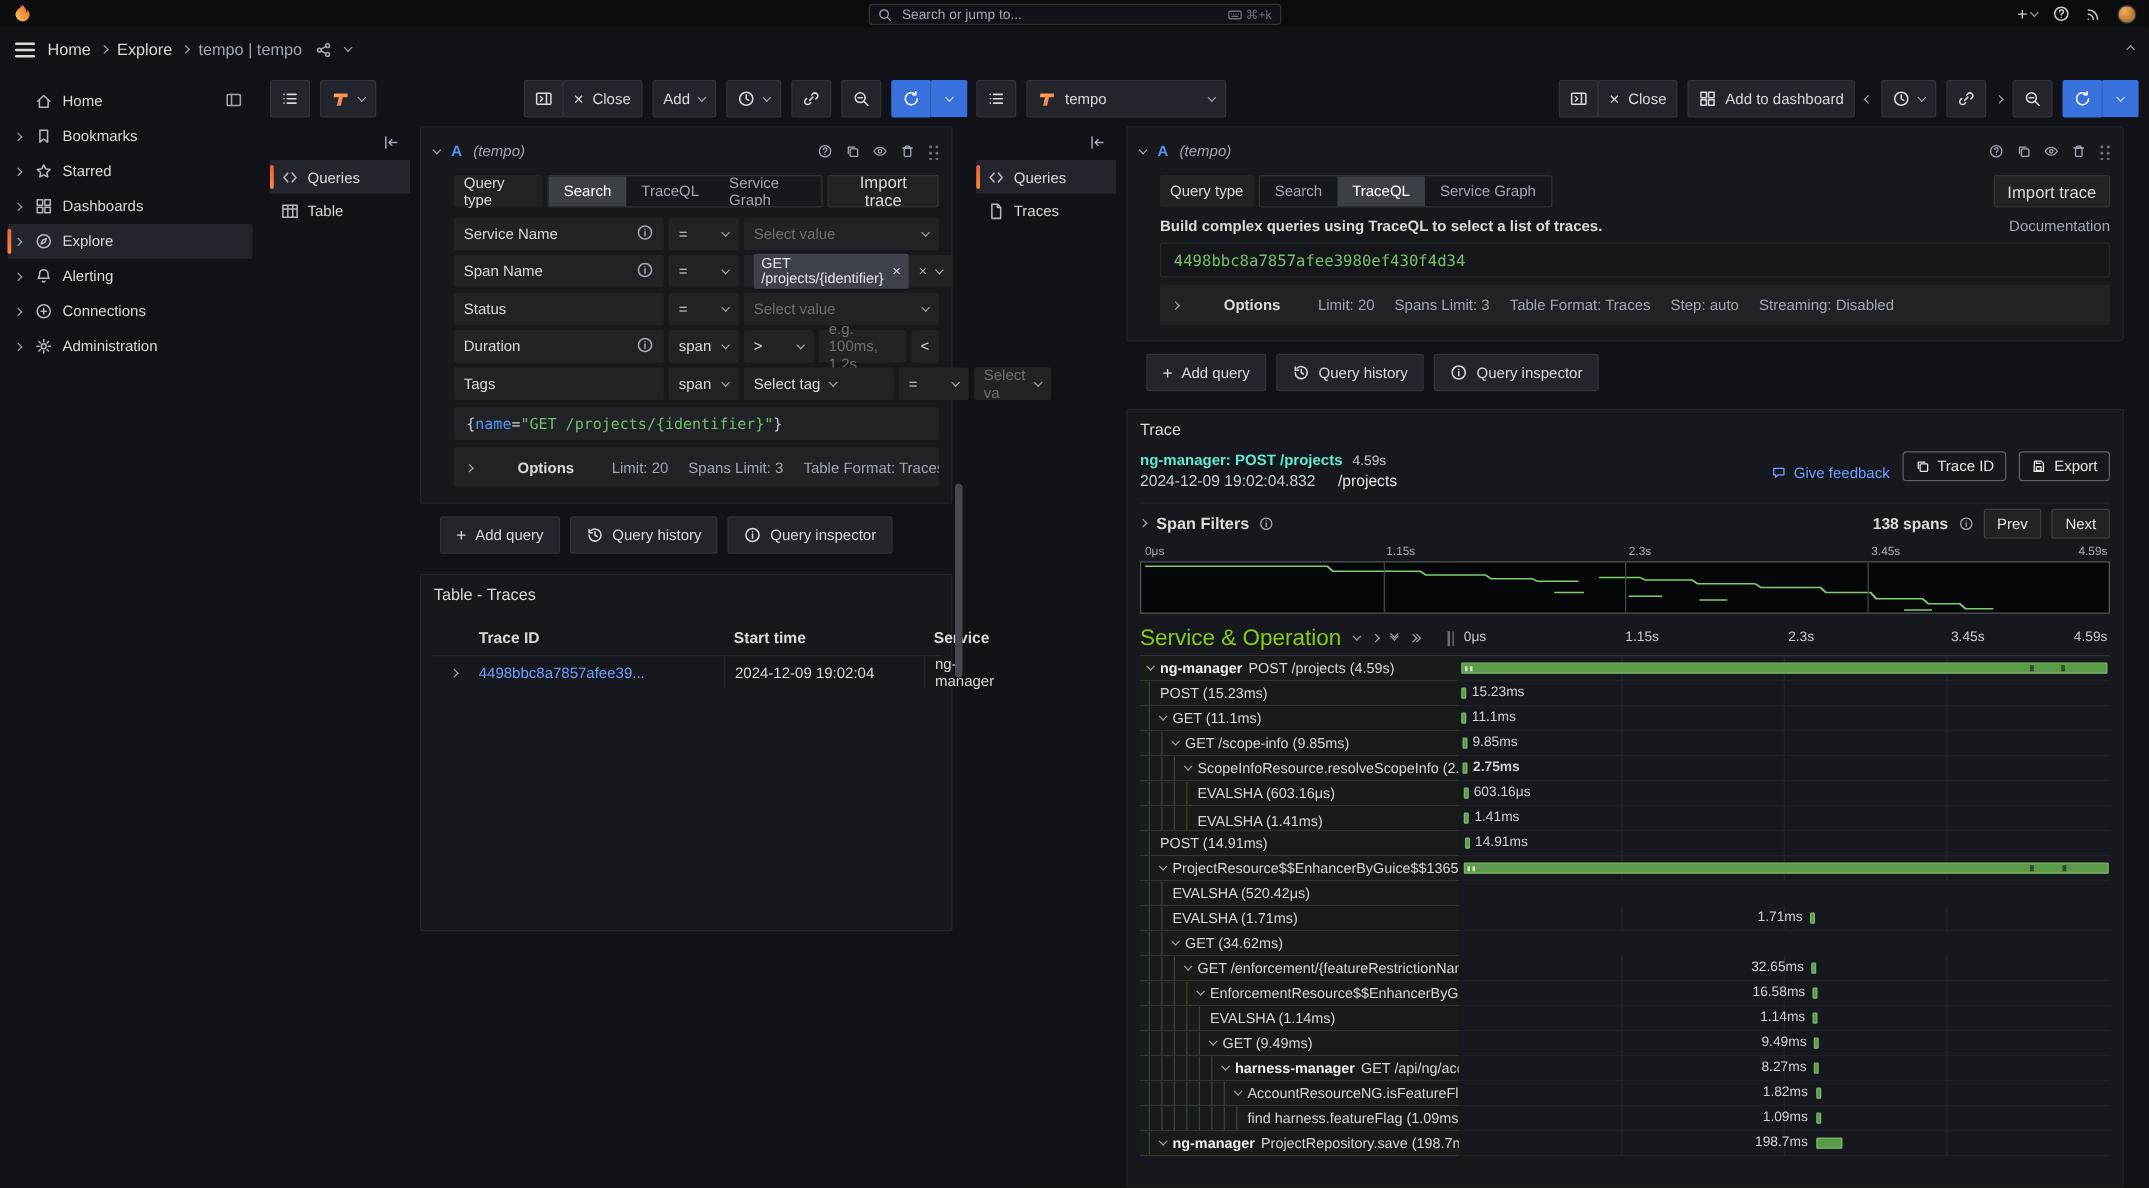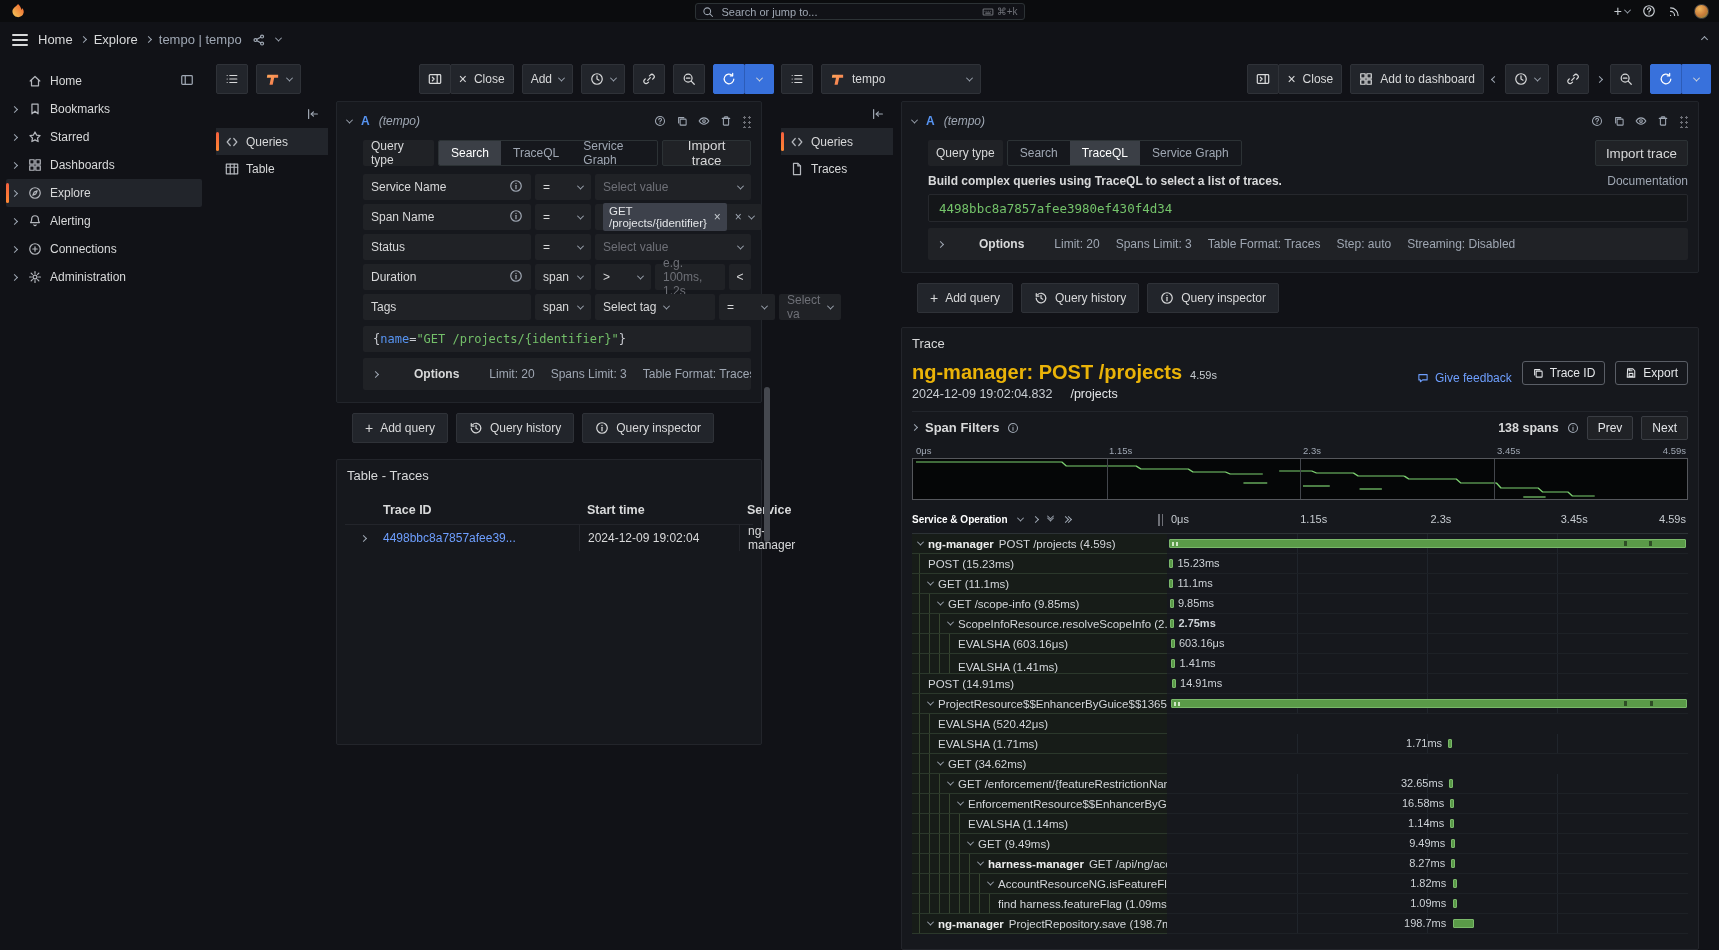--- a/index.html
+++ b/index.html
@@ -108,21 +108,21 @@
   .tlink{color:#6e9fff}
   
   .tql-help{display:flex;align-items:center;margin-bottom:6px}
   .tql-help b{font-weight:600;font-size:12px}
   .tql-doc{margin-left:auto;color:#9fa7b3}
   .tql-query{background:#141619;border:1px solid #26282d;border-radius:2px;height:28px;display:flex;align-items:center;padding:0 10px;font-family:"DejaVu Sans Mono",monospace;color:#74c36a;font-size:12.5px}
   
   .trace-panel{margin-top:14px;flex:1;display:flex;flex-direction:column;min-height:0;padding:0 10px 0 10px}
   .trace-head{display:flex;align-items:flex-start;padding:4px 0 6px 0}
   .th-title{display:flex;align-items:baseline;gap:8px}
-  .th-title .t1{font-size:20px;font-weight:600;color:#eab308}
+  .th-title .t1{font-size:12px;font-weight:600;color:#5eead4}
   .th-title .t2{font-size:11px;color:#c7ccd1}
   .th-sub{display:flex;gap:18px;margin-top:3px}
   .th-sub .ts{color:#c7ccd1;font-size:12.5px}
   .th-sub .sub{color:#e3e5e8;font-size:12.5px}
   .th-right{margin-left:auto;display:flex;align-items:flex-end;gap:10px}
   .fb-link{color:#6e9fff;display:flex;align-items:center;gap:6px}
   .obtn{background:transparent;border:1px solid #5a5e66;border-radius:3px;height:24px;display:inline-flex;align-items:center;gap:6px;padding:0 9px;color:#e3e5e8;font-family:inherit;font-size:12px}
   .filters-row{display:flex;align-items:center;gap:8px;height:32px;border-top:1px solid #22252b;margin-top:4px}
   .filters-row b{font-size:13px;font-weight:600}
   .fr-right{margin-left:auto;display:flex;align-items:center;gap:8px}
@@ -131,21 +131,21 @@
   .inf{color:#9fa7b3}
   
   .minimap{margin-top:2px}
   .mm-labels{position:relative;height:13px;color:#9fa7b3;font-size:9.5px}
   .mm-labels span{position:absolute;top:0}
   .mm-canvas{position:relative;height:42px;background:#050607;border:1px solid #55575c}
   .mm-grid{position:absolute;top:0;bottom:0;width:1px;background:#43464c}
   
   .span-header{display:flex;height:28px;align-items:center;border-bottom:1px solid #2c3235;margin-top:6px}
   .sh-tree{width:255px;flex:none;display:flex;align-items:center;gap:10px;height:100%}
-  .sh-tree .hdr{font-size:10px;font-weight:700;color:#ffffff}
+  .sh-tree .hdr{font-size:18px;font-weight:400;color:#84cc16}
   .sh-icons{display:flex;align-items:center;gap:10px;color:#9fa7b3}
   .dblv{display:inline-flex;flex-direction:column;gap:0}
   .dblv .chv{margin-top:-3px}
   .dblh{display:inline-flex}
   .dblh .chv+.chv{margin-left:-2px}
   .handle{margin-left:auto;margin-right:4px;display:flex;gap:2px}
   .handle i{width:1.5px;height:12px;background:#6e7077}
   .sh-ticks{flex:1;position:relative;height:100%;color:#c7ccd1;font-size:11px}
   .sh-ticks span{position:absolute;top:7px}
   

